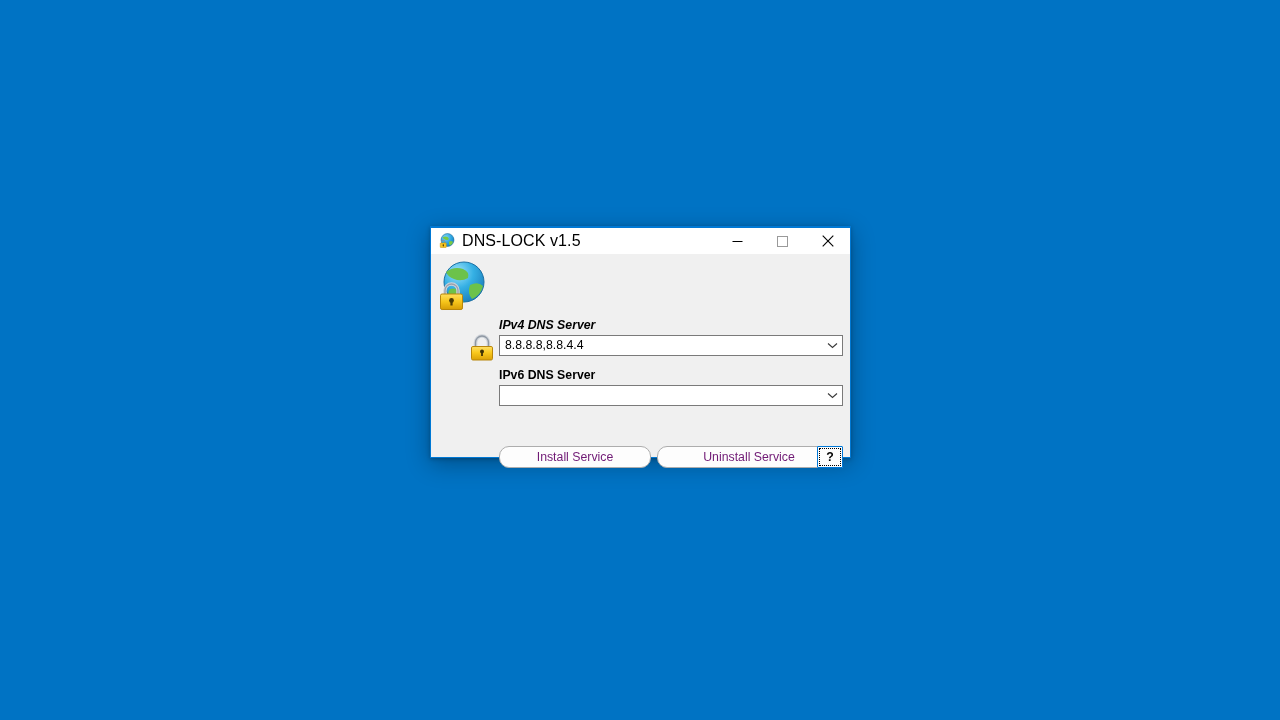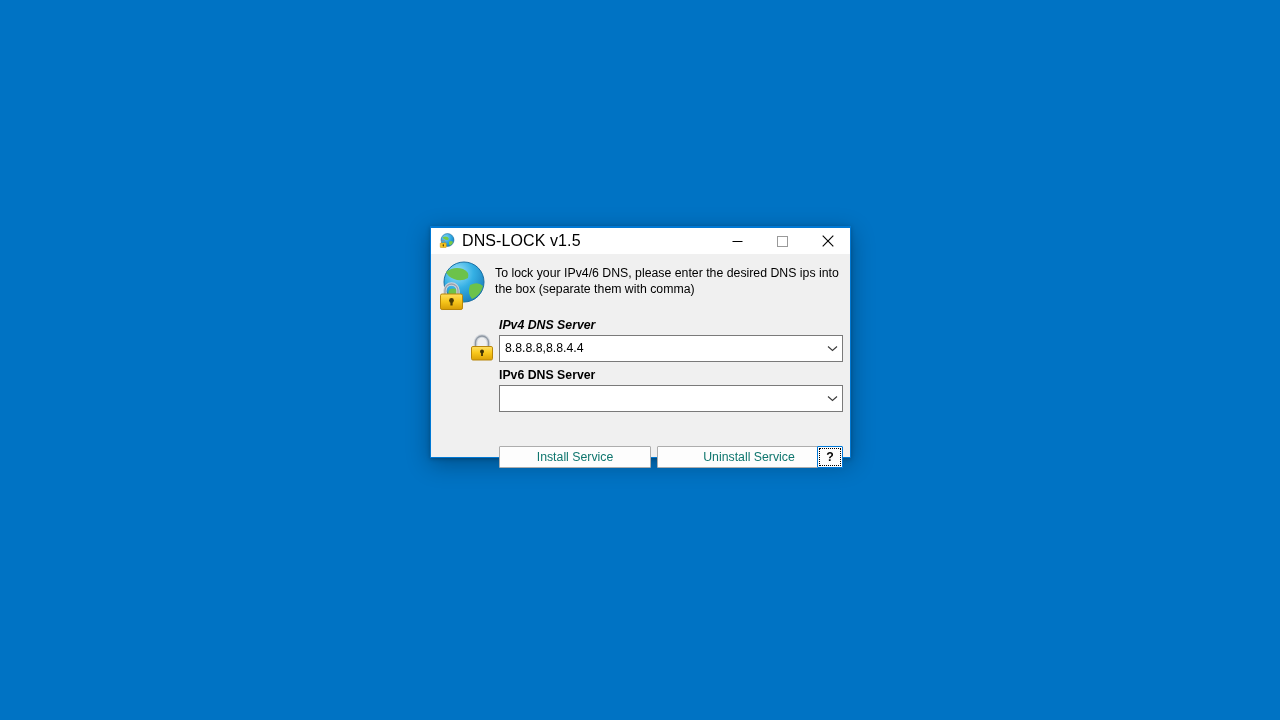--- a/index.html
+++ b/index.html
@@ -122,26 +122,26 @@
     color: #000000;
     line-height: 14px;
   }
   #label-ipv4 { top: 64px; font-style: italic; }
   #label-ipv6 { top: 114px; }
 
   .combo {
     position: absolute;
     left: 68px;
     width: 344px;
-    height: 27px;
+    height: 21px;
     background: #ffffff;
     border: 1px solid #7a7a7a;
     box-sizing: border-box;
     display: flex;
-    align-items: center;
+    align-items: flex-start;
   }
   #combo-ipv4 { top: 81px; }
   #combo-ipv6 { top: 131px; }
 
   .combo-value {
     flex: 1 1 auto;
     font-size: 12.3px;
     color: #000000;
     padding-left: 5px;
     line-height: 19px;
@@ -159,24 +159,24 @@
 
   .push-btn {
     position: absolute;
     top: 192px;
     height: 22px;
     background: #fdfdfd;
     border: 1px solid #adadad;
     box-sizing: border-box;
     font-family: "Liberation Sans", sans-serif;
     font-size: 12.3px;
-    color: #0f766e;
+    color: #701a75;
     cursor: default;
     padding: 0;
-    border-radius: 1px;
+    border-radius: 10px;
   }
   #btn-install   { left: 68px;  width: 152px; }
   #btn-uninstall { left: 226px; width: 184px; }
 
   #btn-help {
     position: absolute;
     top: 192px;
     left: 386px;
     width: 26px;
     height: 22px;
@@ -280,21 +280,20 @@
           <g transform="translate(3,22)">
             <path d="M5 11 V7.5 a6.5 6.5 0 0 1 13 0 V11" fill="none" stroke="#cfd4da" stroke-width="3.4"></path>
             <path d="M5 11 V7.5 a6.5 6.5 0 0 1 13 0 V11" fill="none" stroke="#9aa2ad" stroke-width="1.3"></path>
             <rect x="0.5" y="11" width="22" height="15.5" rx="1.6" fill="url(#lockg)" stroke="#b8860b" stroke-width="1"></rect>
             <circle cx="11.5" cy="17.5" r="2.4" fill="#4a3a05"></circle>
             <rect x="10.4" y="17.5" width="2.2" height="5" fill="#4a3a05"></rect>
           </g>
         </svg>
       </div>
 
-      <div id="desc-text">To lock your IPv4/6 DNS, please enter the desired DNS ips into the box (separate them with comma)</div>
 
       <div id="lock-icon">
         <svg width="26" height="28" viewBox="0 0 26 28">
           <defs>
             <linearGradient id="lockg2" x1="0" y1="0" x2="0" y2="1">
               <stop offset="0%" stop-color="#ffe066"></stop>
               <stop offset="45%" stop-color="#fac91e"></stop>
               <stop offset="100%" stop-color="#dba106"></stop>
             </linearGradient>
           </defs>

